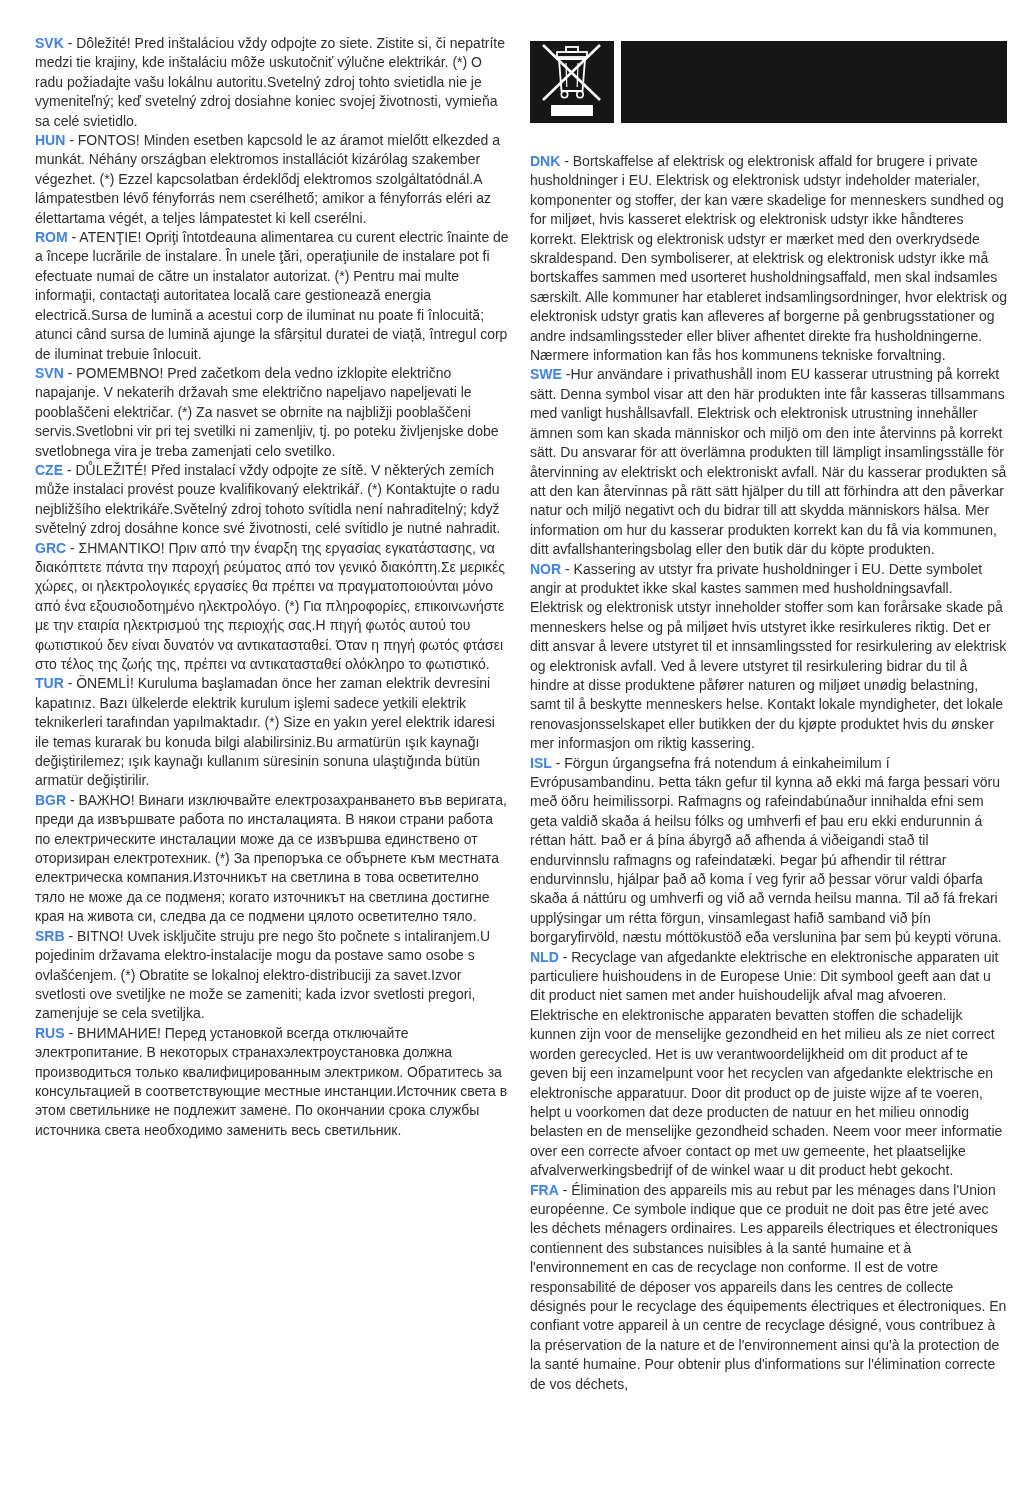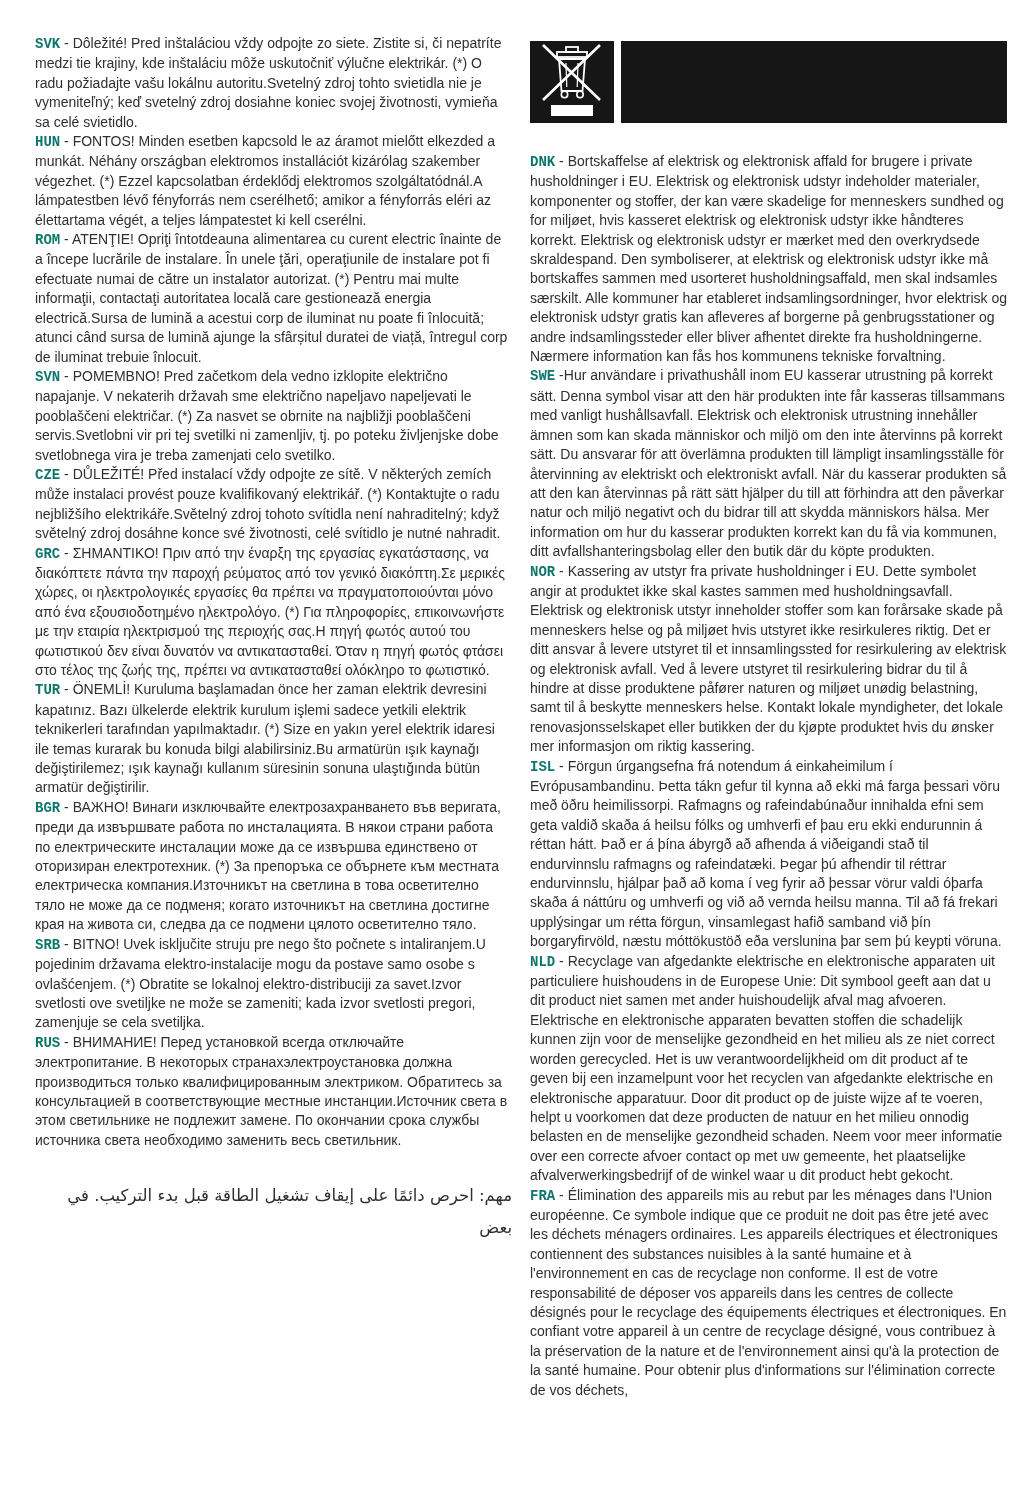--- a/index.html
+++ b/index.html
@@ -13,21 +13,21 @@
   }
   .col {
     position:absolute;
     font-size:14px;
     line-height:19.4px;
     text-align:left;
   }
   .col-left  { left:35px;  top:34px; width:477px; }
   .col-right { left:530px; top:41px; width:477px; }
   .sec { margin:0; }
-  .sec b { font-weight:bold; color:#0f766e;font-family:Liberation Mono, monospace; }
+  .sec b { font-weight:bold; color:#3b82f6; }
   .symbol-row { display:flex; gap:7px; margin-bottom:29px; height:82px; }
   .bin-box { width:84px; height:82px; background:#161616; flex:0 0 auto; }
   .black-bar { flex:1 1 auto; height:82px; background:#161616; }
   .arabic {
     direction:rtl;
     text-align:right;
     font-family:"DejaVu Sans", sans-serif;
     font-size:16.5px;
     line-height:32px;
     margin-top:30px;
@@ -46,21 +46,20 @@
     <p class="sec"><b>ROM</b><span> - ATENŢIE! Opriţi întotdeauna alimentarea cu curent electric înainte de a începe lucrările de instalare. În unele ţări, operaţiunile de instalare pot fi efectuate numai de către un instalator autorizat. (*) Pentru mai multe informaţii, contactaţi autoritatea locală care gestionează energia electrică.Sursa de lumină a acestui corp de iluminat nu poate fi înlocuită; atunci când sursa de lumină ajunge la sfârșitul duratei de viață, întregul corp de iluminat trebuie înlocuit.</span></p>
     <p class="sec"><b>SVN</b><span> - POMEMBNO! Pred začetkom dela vedno izklopite električno napajanje. V nekaterih državah sme električno napeljavo napeljevati le pooblaščeni električar. (*) Za nasvet se obrnite na najbližji pooblaščeni servis.Svetlobni vir pri tej svetilki ni zamenljiv, tj. po poteku življenjske dobe svetlobnega vira je treba zamenjati celo svetilko.</span></p>
     <p class="sec"><b>CZE</b><span> - DŮLEŽITÉ! Před instalací vždy odpojte ze sítě. V některých zemích může instalaci provést pouze kvalifikovaný elektrikář. (*) Kontaktujte o radu nejbližšího elektrikáře.Světelný zdroj tohoto svítidla není nahraditelný; když světelný zdroj dosáhne konce své životnosti, celé svítidlo je nutné nahradit.</span></p>
     <p class="sec"><b>GRC</b><span> - ΣΗΜΑΝΤΙΚΟ! Πριν από την έναρξη της εργασίας εγκατάστασης, να διακόπτετε πάντα την παροχή ρεύματος από τον γενικό διακόπτη.Σε μερικές χώρες, οι ηλεκτρολογικές εργασίες θα πρέπει να πραγματοποιούνται μόνο από ένα εξουσιοδοτημένο ηλεκτρολόγο. (*) Για πληροφορίες, επικοινωνήστε με την εταιρία ηλεκτρισμού της περιοχής σας.Η πηγή φωτός αυτού του φωτιστικού δεν είναι δυνατόν να αντικατασταθεί. Όταν η πηγή φωτός φτάσει στο τέλος της ζωής της, πρέπει να αντικατασταθεί ολόκληρο το φωτιστικό.</span></p>
     <p class="sec"><b>TUR</b><span> - ÖNEMLİ! Kuruluma başlamadan önce her zaman elektrik devresini kapatınız. Bazı ülkelerde elektrik kurulum işlemi sadece yetkili elektrik teknikerleri tarafından yapılmaktadır. (*) Size en yakın yerel elektrik idaresi ile temas kurarak bu konuda bilgi alabilirsiniz.Bu armatürün ışık kaynağı değiştirilemez; ışık kaynağı kullanım süresinin sonuna ulaştığında bütün armatür değiştirilir.</span></p>
     <p class="sec"><b>BGR</b><span> - ВАЖНО! Винаги изключвайте електрозахранването във веригата, преди да извършвате работа по инсталацията. В някои страни работа по електрическите инсталации може да се извършва единствено от оторизиран електротехник. (*) За препоръка се обърнете към местната електрическа компания.Източникът на светлина в това осветително тяло не може да се подменя; когато източникът на светлина достигне края на живота си, следва да се подмени цялото осветително тяло.</span></p>
     <p class="sec"><b>SRB</b><span> - BITNO! Uvek isključite struju pre nego što počnete s intaliranjem.U pojedinim državama elektro-instalacije mogu da postave samo osobe s ovlašćenjem. (*) Obratite se lokalnoj elektro-distribuciji za savet.Izvor svetlosti ove svetiljke ne može se zameniti; kada izvor svetlosti pregori, zamenjuje se cela svetiljka.</span></p>
     <p class="sec"><b>RUS</b><span> - ВНИМАНИЕ! Перед установкой всегда отключайте электропитание. В некоторых странахэлектроустановка должна производиться только квалифицированным электриком. Обратитесь за консультацией в соответствующие местные инстанции.Источник света в этом светильнике не подлежит замене. По окончании срока службы источника света необходимо заменить весь светильник.</span></p>
 
     <div class="arabic">
-      <div>مهم: احرص دائمًا على إيقاف تشغيل الطاقة قبل بدء التركيب. في بعض</div>
     </div>
   </div>
 
   <div class="col col-right">
     <div class="symbol-row">
       <div class="bin-box">
         <svg width="84" height="82" viewBox="0 0 84 82" xmlns="http://www.w3.org/2000/svg" aria-hidden="true">
           <rect x="0" y="0" width="84" height="82" fill="#161616"></rect>
 
           <rect x="36" y="6" width="12" height="5" fill="none" stroke="#ffffff" stroke-width="1.8"></rect>

